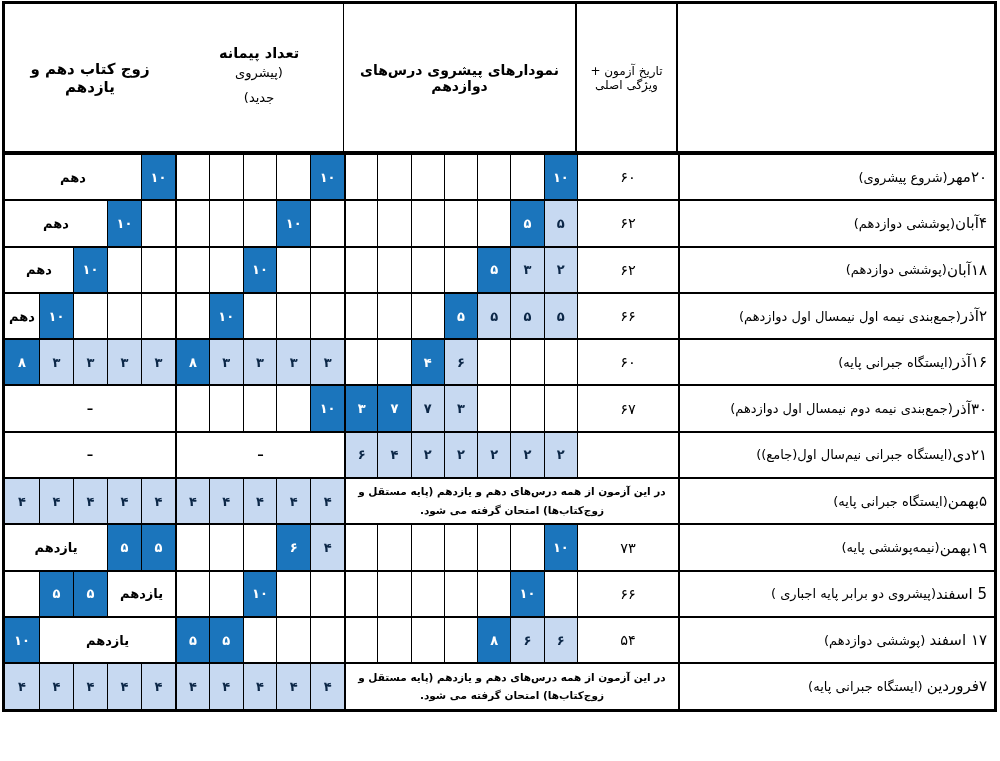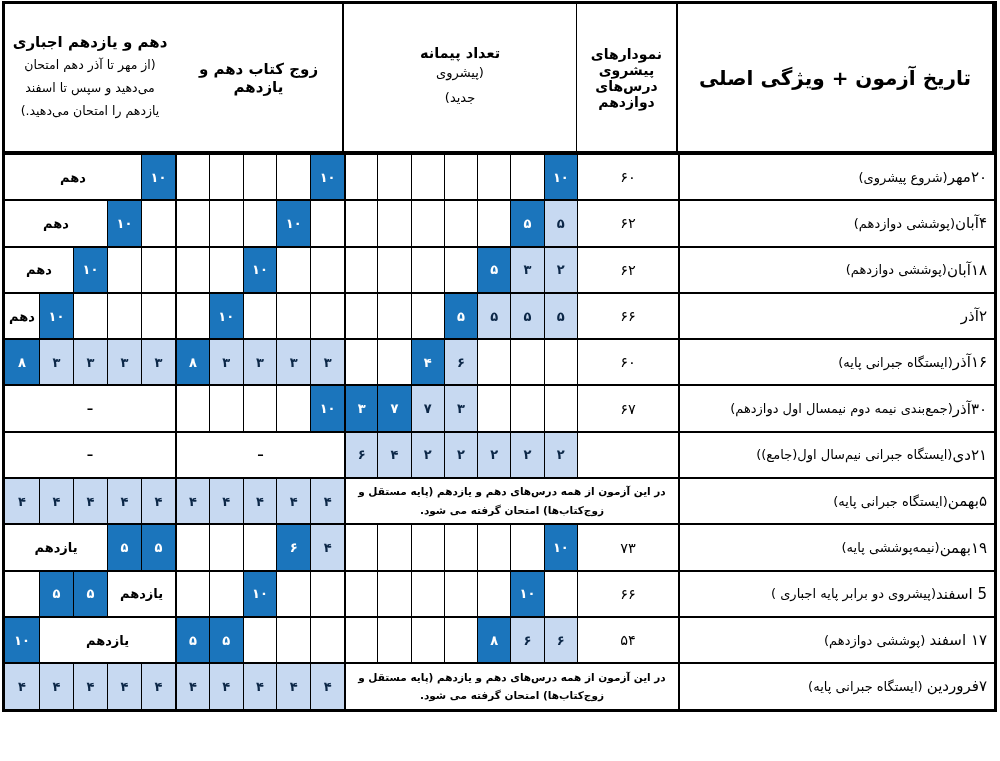--- a/index.html
+++ b/index.html
@@ -8,45 +8,41 @@
   .title-bar{height:50px;background:#dce6f1;border-bottom:2px solid #000;display:flex;align-items:center;justify-content:center;font-size:20px;font-weight:bold;color:#17365d;direction:rtl;}
   .header-row{display:grid;grid-template-columns:170px 169px 233px 101px 1fr;height:147px;border-bottom:2px solid #000;background:#fff;}
   .hcell{display:flex;flex-direction:column;align-items:center;justify-content:center;direction:rtl;text-align:center;padding:4px 6px;box-sizing:border-box;border-left:0;}
   .header-row > .hcell{border-right:2px solid #000;}
   .header-row > .hcell:first-child{border-right:0;}
   .header-row > .h-count{border-right-width:1px;}
   .hb{font-weight:bold;font-size:14.5px;color:#000;}
   .hd{font-weight:normal;font-size:12.5px;color:#000;line-height:1.85;margin-top:2px;}
   .h-a .hb,.h-b .hb{font-size:15px;}
   .h-c{font-weight:bold;font-size:14px;}
-  .h-label{font-weight:bold;font-size:20px;}
+  .h-label{font-weight:normal;font-size:12px;}
   .hd2{font-weight:normal;font-size:13px;line-height:1.9;}
   .body{display:grid;grid-template-columns:repeat(5,34px) repeat(5,33.8px) repeat(7,33.286px) 101px 1fr;grid-template-rows:repeat(12,46.3px);background:#fff;}
   .cell{border-left:1px solid #000;border-top:2px solid #000;display:flex;align-items:center;justify-content:center;font-size:13px;font-weight:bold;color:#000;direction:rtl;box-sizing:border-box;overflow:hidden;}
   .cell.col1{border-left:0;}
   .cell.thickL{border-left-width:2px;}
   .cell.thinL{border-left-width:1px;}
   .cell.blue{background:#1b75bc;color:#fff;}
   .cell.light{background:#c7d9f1;color:#0c2747;}
   .cell.count{font-weight:normal;font-size:14.5px;}
   .cell.note{font-size:10.5px;font-weight:600;text-align:center;line-height:1.8;padding:2px 8px;}
   .cell.label{justify-content:flex-start;padding-right:7px;text-align:right;}
   .cell.label .date{font-weight:normal;font-size:15px;white-space:pre;}
   .cell.label .feat{font-weight:normal;font-size:13px;white-space:pre;}
 </style>
 </head>
 <body>
 
 <div class="page">
   <div class="table">
     <div class="header-row">
-      <div class="hcell h-a">
-        <span class="hb">دهم و یازدهم اجباری</span>
-        <span class="hd">(از مهر تا آذر دهم امتحان می‌دهید و سپس تا اسفند یازدهم را امتحان می‌دهید.)</span>
-      </div>
       <div class="hcell h-b">
         <span class="hb">زوج کتاب دهم و یازدهم</span>
       </div>
       <div class="hcell h-count">
         <span class="hb">تعداد پیمانه</span>
         <span class="hd2">(پیشروی</span>
         <span class="hd2">جدید)</span>
       </div>
       <div class="hcell h-c">نمودارهای پیشروی درس‌های دوازدهم</div>
       <div class="hcell h-label">تاریخ آزمون + ویژگی اصلی</div>
@@ -125,20 +121,21 @@
         <div class="cell thickL" style="grid-area: 4 / 11 / auto / span 1;"></div>
         <div class="cell" style="grid-area: 4 / 12 / auto / span 1;"></div>
         <div class="cell" style="grid-area: 4 / 13 / auto / span 1;"></div>
         <div class="cell blue" style="grid-area: 4 / 14 / auto / span 1;">۵</div>
         <div class="cell light" style="grid-area: 4 / 15 / auto / span 1;">۵</div>
         <div class="cell light" style="grid-area: 4 / 16 / auto / span 1;">۵</div>
         <div class="cell light" style="grid-area: 4 / 17 / auto / span 1;">۵</div>
         <div class="cell count thinL" style="grid-area: 4 / 18;">۶۶</div>
         <div class="cell label thickL" style="grid-area: 4 / 19;">
           <span class="date">۲آذر</span>
+          <span class="feat">(جمع‌بندی نیمه اول نیمسال اول دوازدهم)</span>
         </div>
         <div class="cell blue col1" style="grid-area: 5 / 1 / auto / span 1;">۸</div>
         <div class="cell light" style="grid-area: 5 / 2 / auto / span 1;">۳</div>
         <div class="cell light" style="grid-area: 5 / 3 / auto / span 1;">۳</div>
         <div class="cell light" style="grid-area: 5 / 4 / auto / span 1;">۳</div>
         <div class="cell light" style="grid-area: 5 / 5 / auto / span 1;">۳</div>
         <div class="cell blue thickL" style="grid-area: 5 / 6 / auto / span 1;">۸</div>
         <div class="cell light" style="grid-area: 5 / 7 / auto / span 1;">۳</div>
         <div class="cell light" style="grid-area: 5 / 8 / auto / span 1;">۳</div>
         <div class="cell light" style="grid-area: 5 / 9 / auto / span 1;">۳</div>

